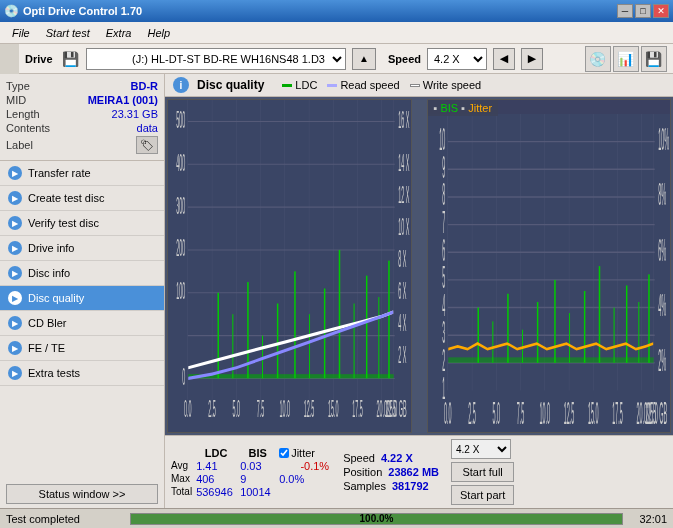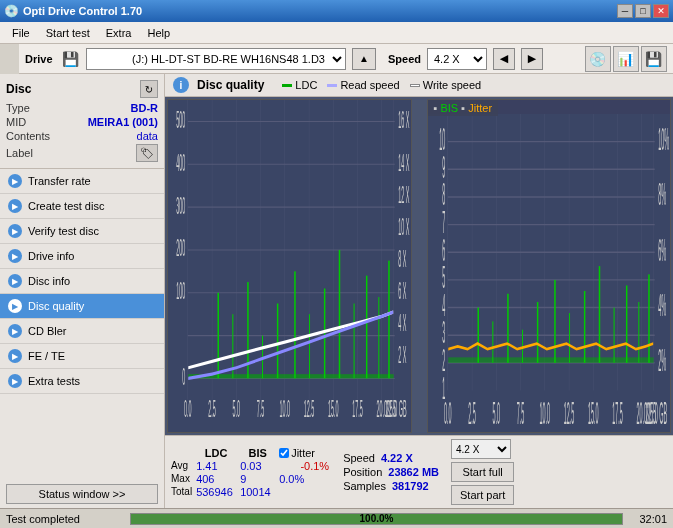--- a/index.html
+++ b/index.html
@@ -25,20 +25,21 @@
     .titlebar-btn.close { background: #e05050; color: white; }
 
     
     .menubar {
       background: #f0ece8;
       height: 22px;
       display: flex;
       align-items: center;
       padding: 0 4px;
       border-bottom: 1px solid #c0b8b0;
+      font-style: italic;
     }
     .menu-item {
       padding: 2px 8px;
       cursor: pointer;
       font-size: 11px;
     }
 
     
     .drivebar {
       background: #f0ece8;
@@ -316,31 +317,31 @@
     <div class="toolbar-icon-btn">📊</div>
     <div class="toolbar-icon-btn">💾</div>
   </div>
 </div>
 
 <div class="main-layout">
 
   <div class="sidebar">
 
     <div class="disc-panel">
-      <div class="disc-header">
-        <span class="disc-title">Disc</span>
-        <div class="disc-refresh-btn">↻</div>
-      </div>
       <div class="disc-row">
         <span class="disc-key">Type</span>
         <span class="disc-val">BD-R</span>
       </div>
       <div class="disc-row">
         <span class="disc-key">MID</span>
         <span class="disc-val">MEIRA1 (001)</span>
+      </div>
+      <div class="disc-row">
+        <span class="disc-key">Length</span>
+        <span class="disc-val-right">23.31 GB</span>
       </div>
       <div class="disc-row">
         <span class="disc-key">Contents</span>
         <span class="disc-val-right">data</span>
       </div>
       <div class="disc-label-row">
         <span class="disc-key">Label</span>
         <div class="label-icon-btn" style="font-size:11px;">🏷</div>
       </div>
     </div>

